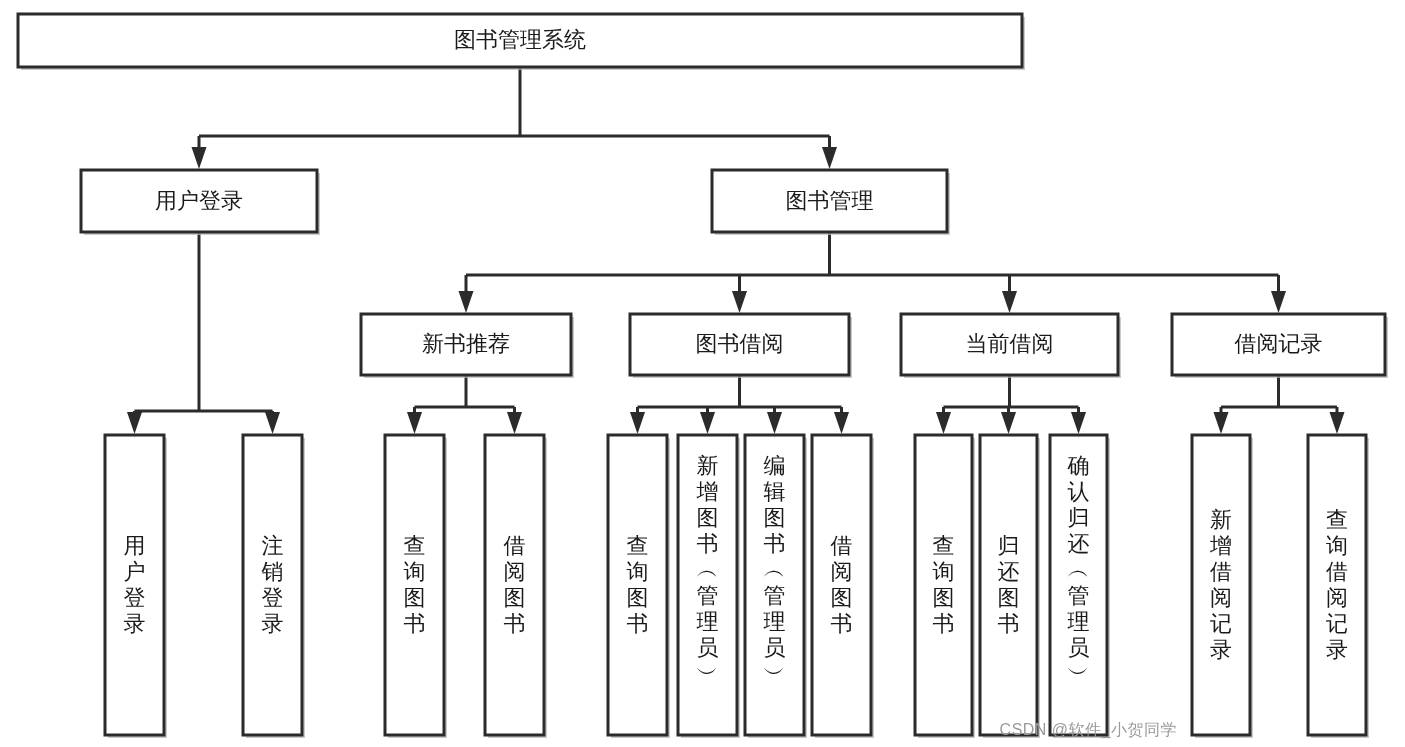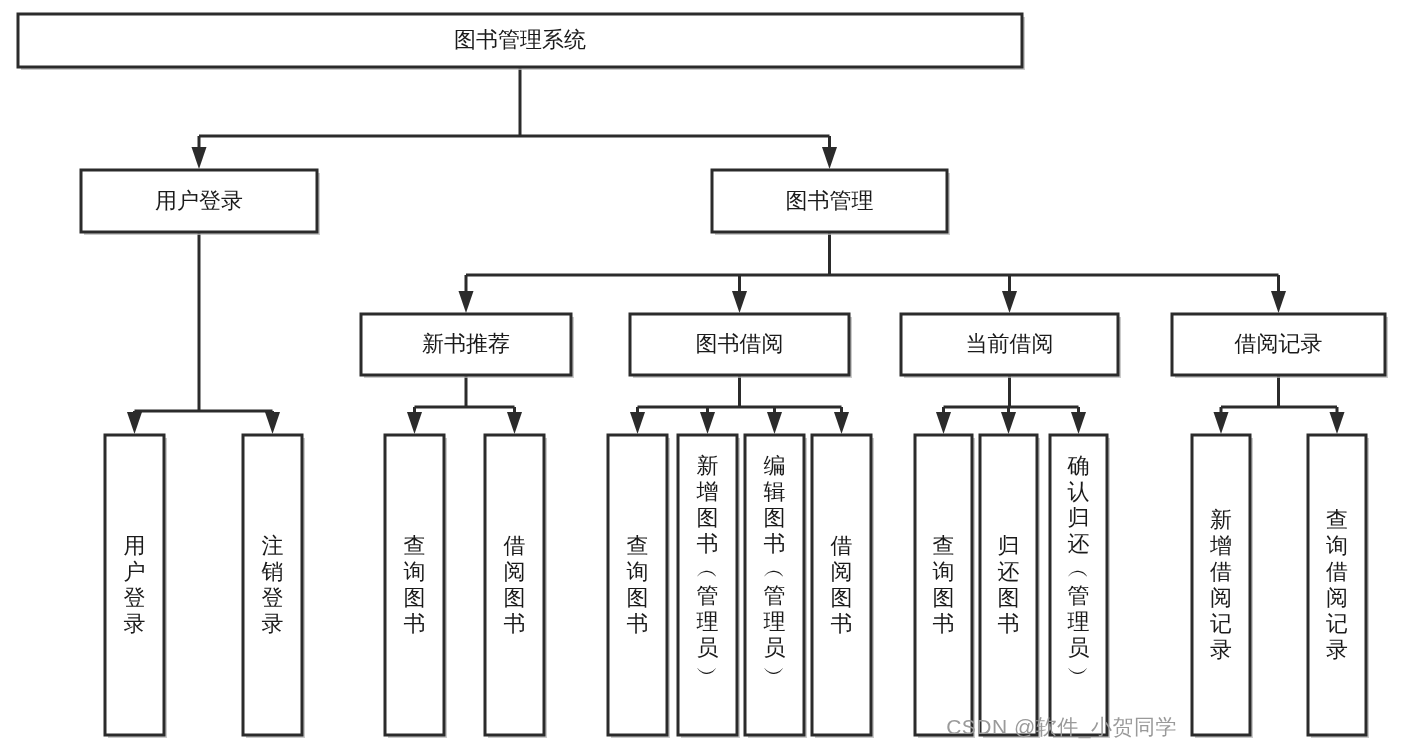--- a/index.html
+++ b/index.html
@@ -57,21 +57,21 @@
     font-size: 22px;
     fill: #1a1a1a;
     text-anchor: middle;
     white-space: pre;
   }
   .watermark {
     position: absolute;
     right: 14px;
     bottom: 6px;
     font-family: "Liberation Sans", "DejaVu Sans", sans-serif;
-    font-size: 21px;
+    font-size: 16px;
     color: #9a9a9a;
     letter-spacing: 0.5px;
     user-select: none;
     pointer-events: none;
   }
 </style>
 </head>
 <body>
 
 <div id="diagram-root">

